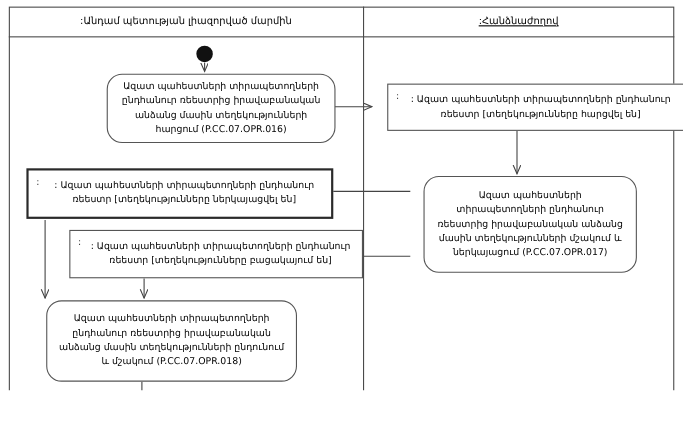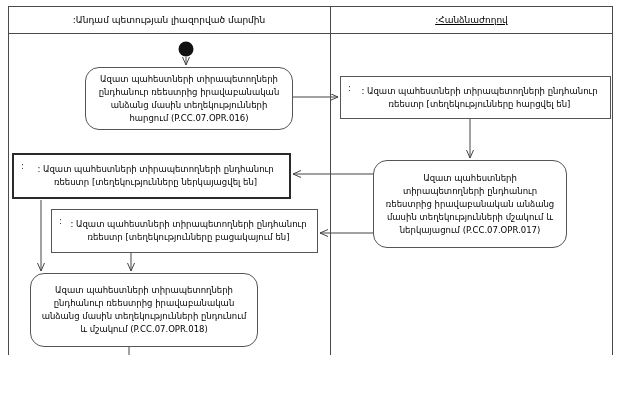--- a/index.html
+++ b/index.html
@@ -42,20 +42,21 @@
   .lane-title.right { left: 330px; width: 283px; text-decoration: underline; }
 
   .node {
     position: absolute;
     box-sizing: border-box;
     display: flex; align-items: center; justify-content: center;
     text-align: center;
     font-size: 8.5px;
     line-height: 13px;
     background: #ffffff;
+    margin-left: 12px;
   }
   .action {
     border: 1px solid #555;
     border-radius: 14px;
     padding: 2px 10px;
   }
   .object {
     border: 1px solid #555;
     padding: 2px 10px 2px 18px;
   }

